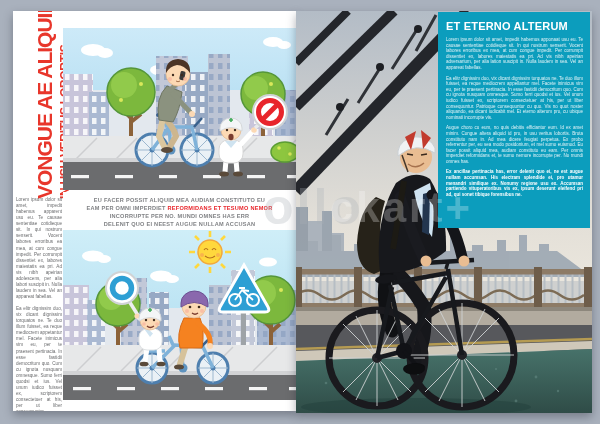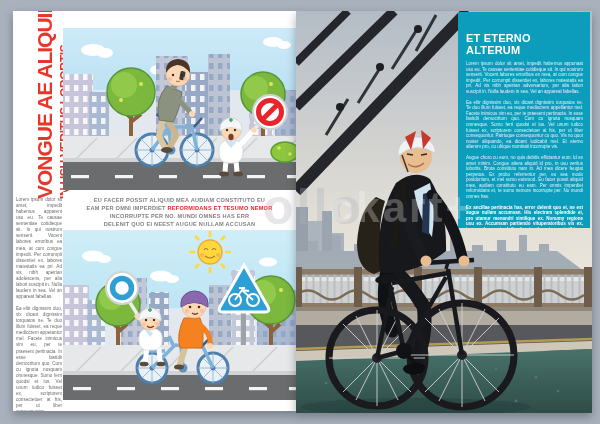--- a/index.html
+++ b/index.html
@@ -31,22 +31,22 @@
   
   #midbar{position:absolute;left:50px;top:181px;width:233px;height:38px;background:#fff;
     text-align:center;padding-top:4px;box-sizing:border-box;}
   .mb-line{font-size:5.6px;line-height:8px;color:#808285;font-weight:600;letter-spacing:.25px;}
   .mb-red{color:#e8252b;}
 
   
   #photo-svg{position:absolute;left:0;top:0;width:296px;height:402px;}
 
   
-  #infobox{position:absolute;right:2px;top:1px;width:132px;height:216px;background:#0c9dbd;
-    box-sizing:border-box;padding:20px 7px 6px 8px;overflow:hidden;}
+  #infobox{position:absolute;right:2px;top:1px;width:152px;height:216px;background:#0c9dbd;
+    box-sizing:border-box;padding:8px 7px 6px 8px;overflow:hidden;}
   #infobox h1{margin:0 0 5px 0;font-size:11px;letter-spacing:.2px;color:#ffffff;}
   #infobox p{margin:0 0 5px 0;font-size:4.5px;line-height:5.6px;color:rgba(255,255,255,.88);text-align:justify;}
   #infobox p.bold{font-weight:bold;color:#ffffff;}
 
   
   .wm{position:absolute;font-weight:bold;pointer-events:none;z-index:6;letter-spacing:3px;}
   #wm-left{left:238px;top:178px;font-size:50px;color:rgba(170,176,182,.30);margin-left:25px;}
   #wm-right{left:330px;top:184px;font-size:42px;color:rgba(255,255,255,.26);}
 </style>
 </head>

